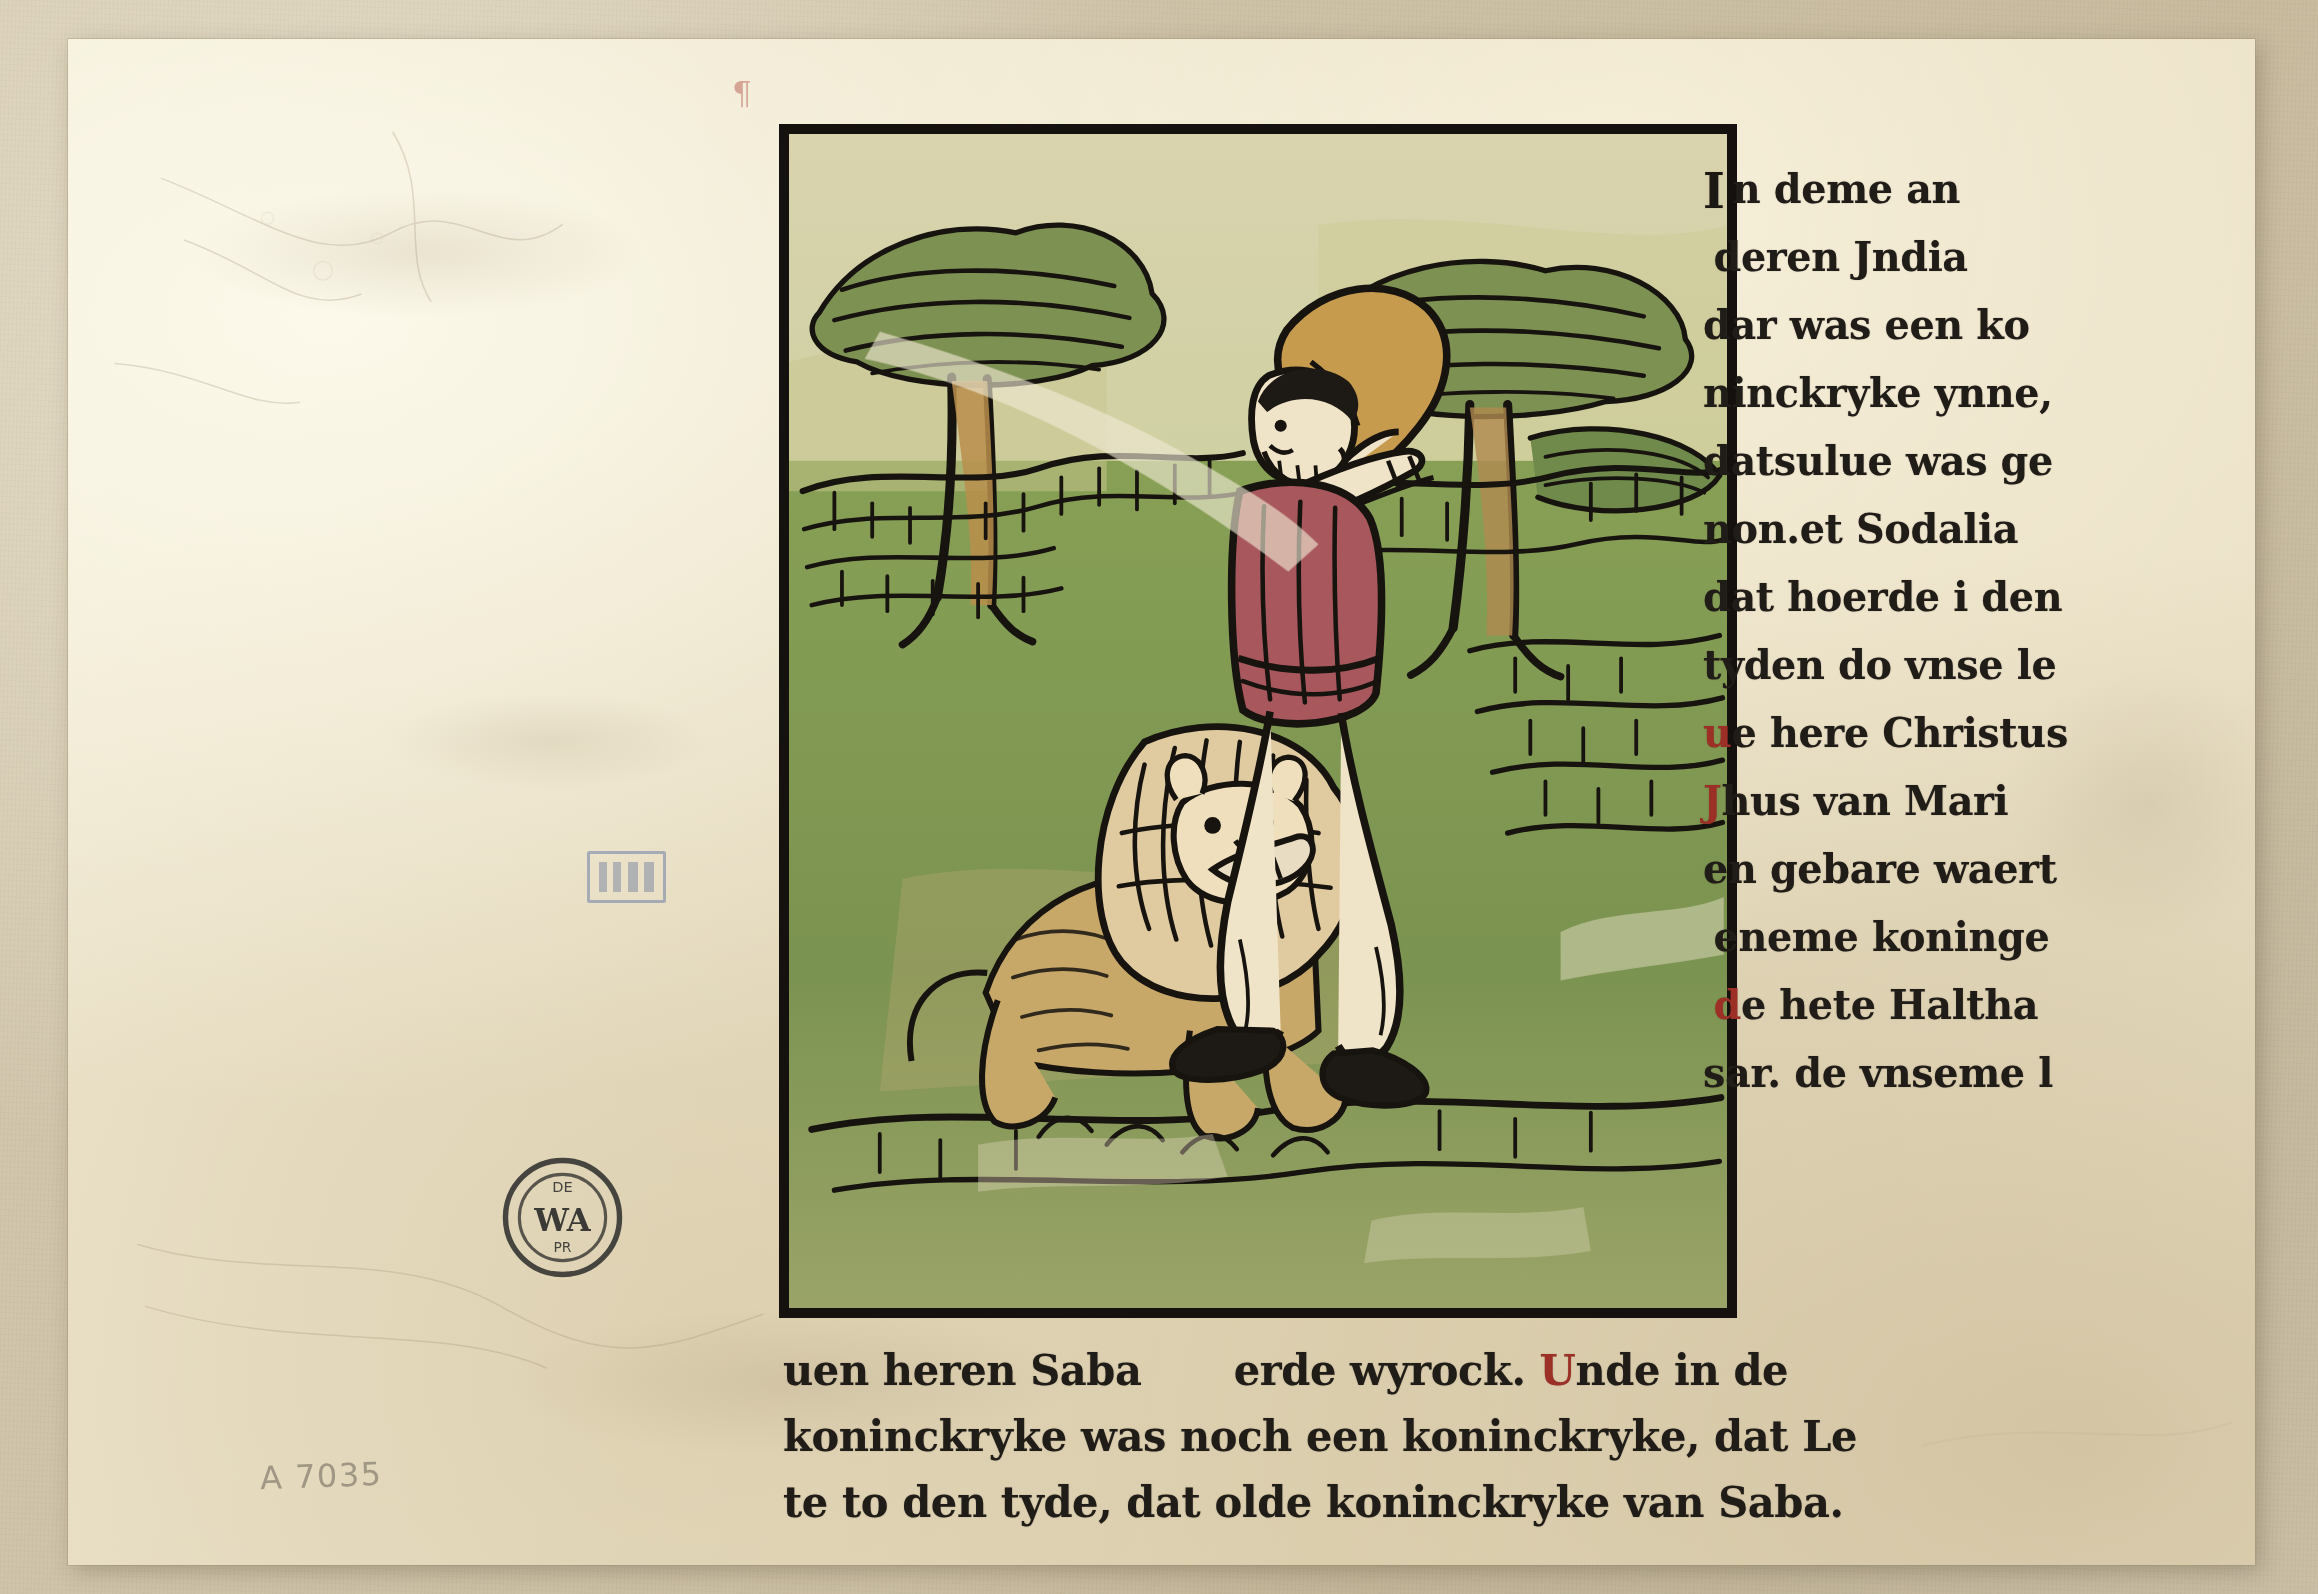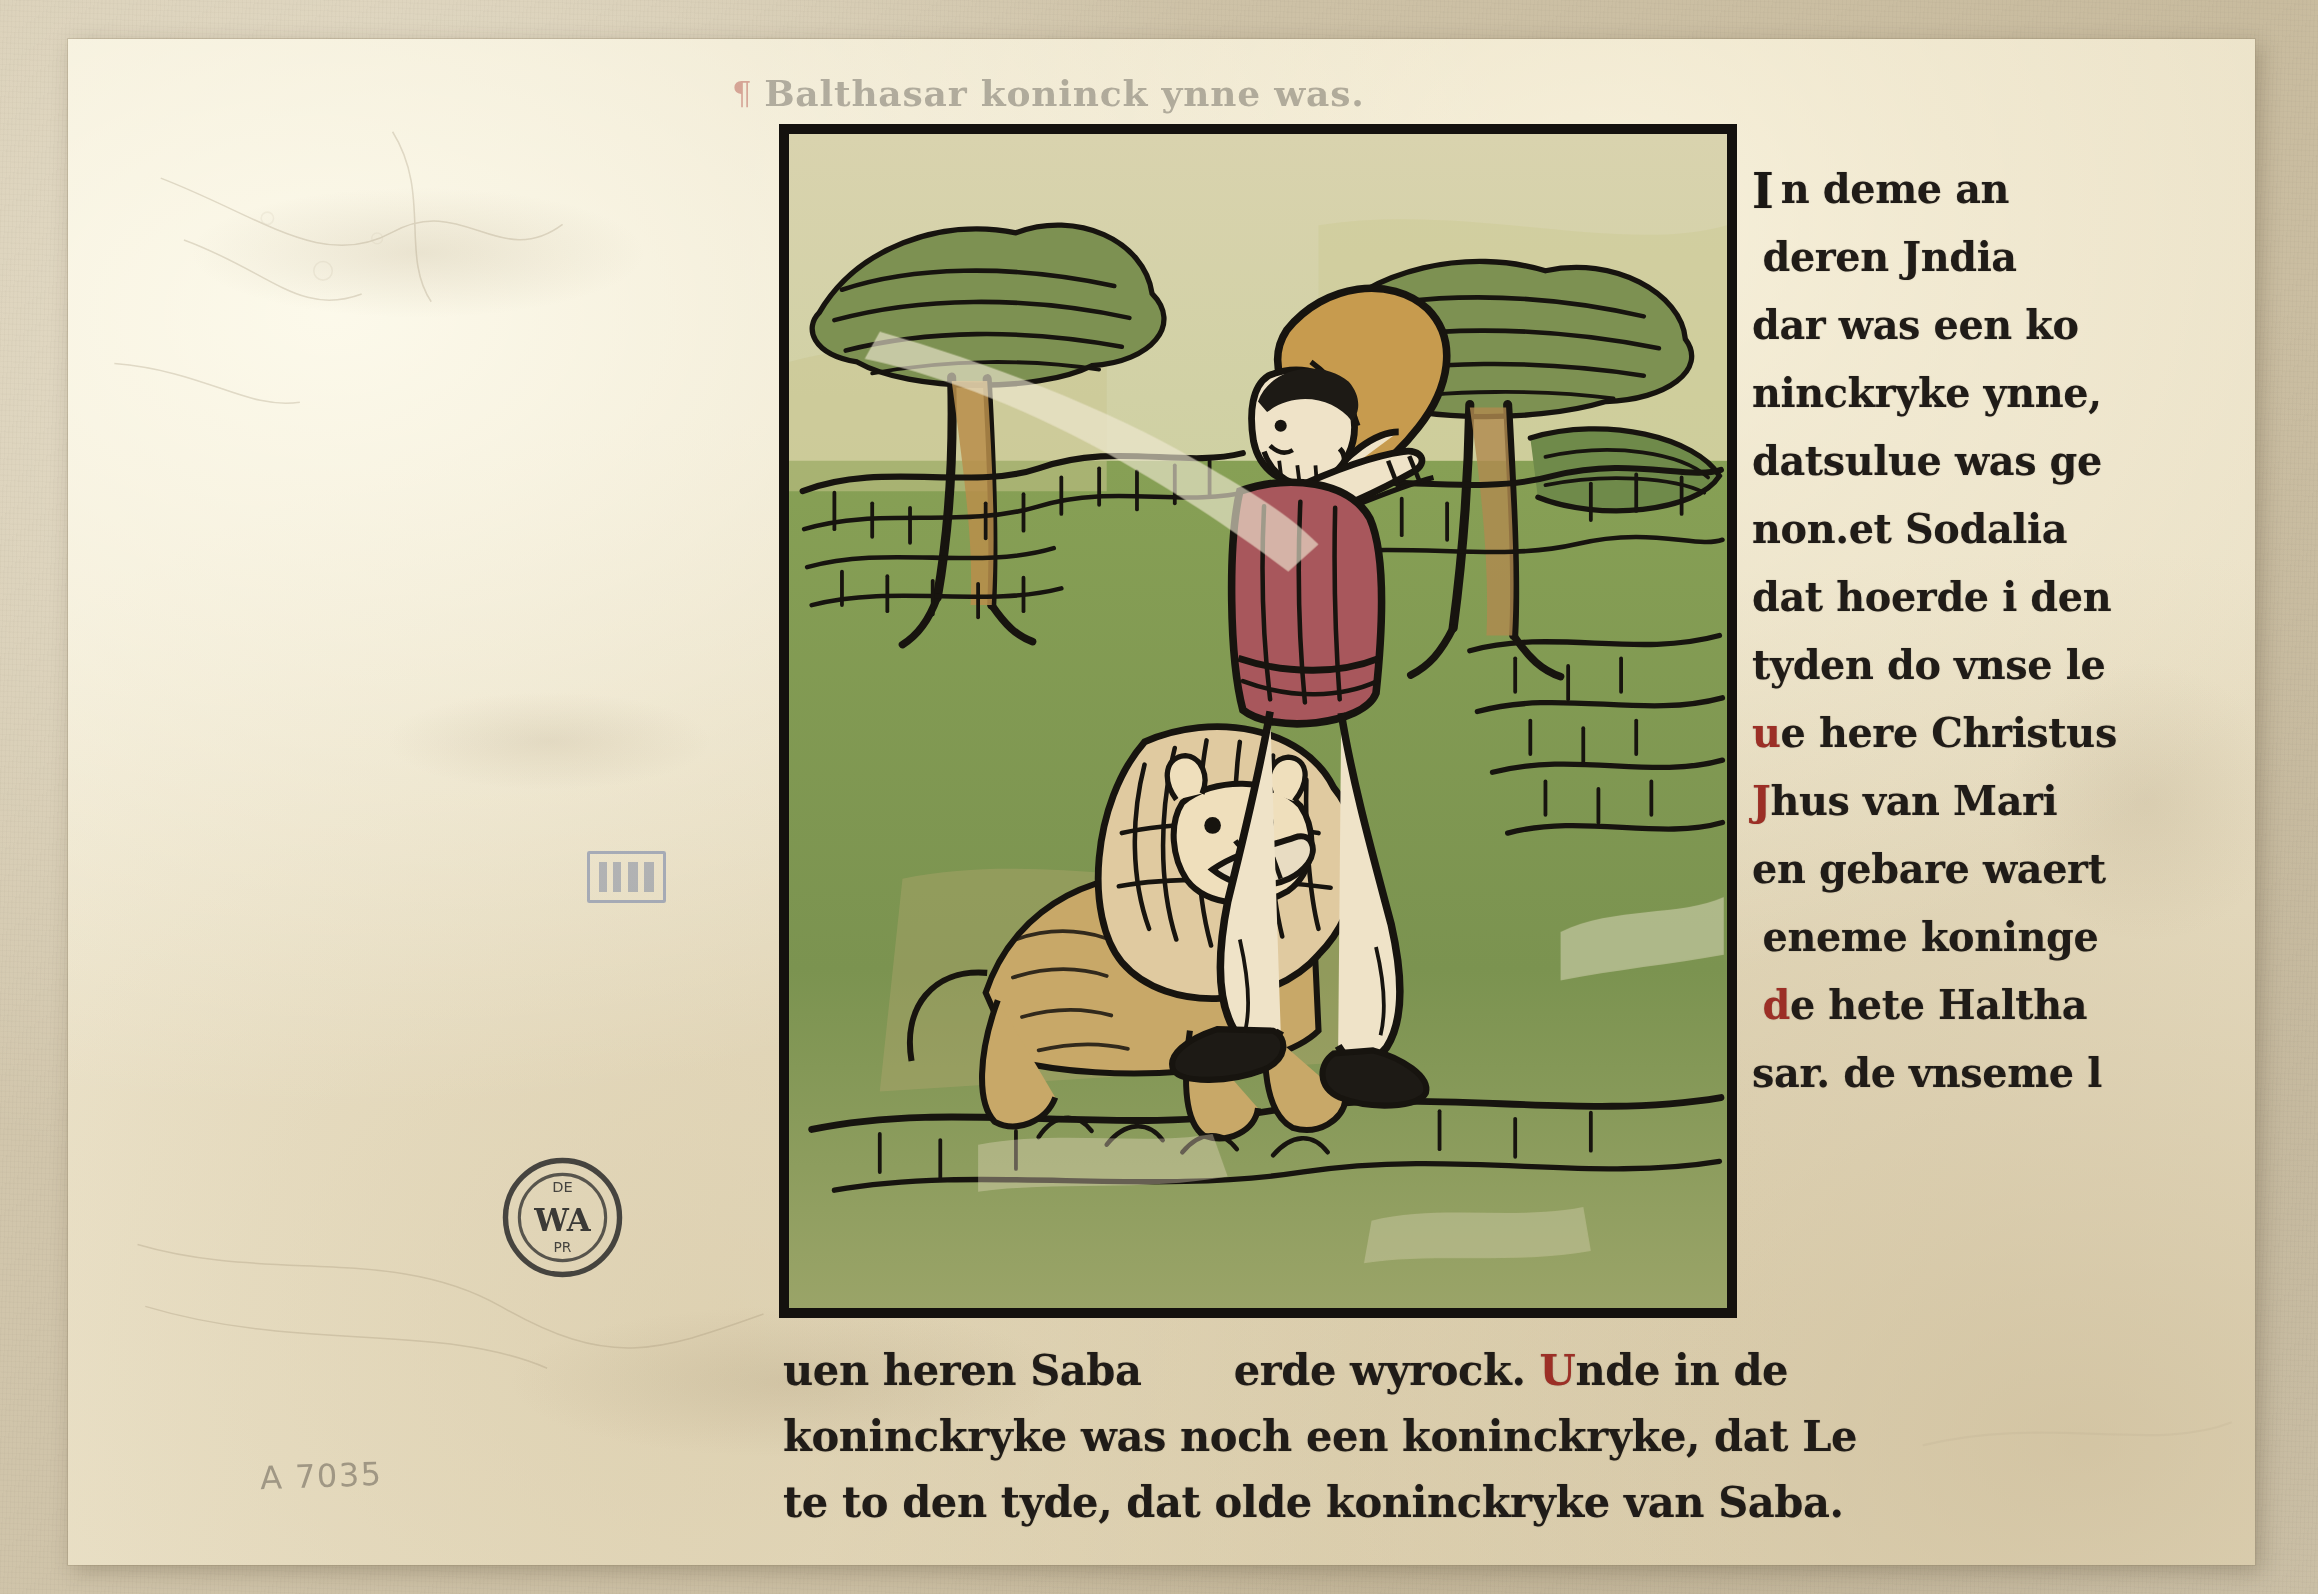--- a/index.html
+++ b/index.html
@@ -149,21 +149,21 @@
     border: 10.8px solid #14110e;
     box-sizing: border-box;
     background: #8fa06a;
     overflow: hidden;
   }
   #woodcut-svg { position: absolute; inset: 0; width: 100%; height: 100%; }
 
   
   #right-col {
     position: absolute;
-    left: 1097px;
+    left: 1048px;
     top: 85px;
     width: 417px;
   }
   .gline {
     font-family: "DejaVu Serif", serif;
     font-weight: 700;
     font-size: 41px;
     line-height: 68px;
     color: #201c18;
     white-space: nowrap;
@@ -249,21 +249,20 @@
       <text x="85" y="102" text-anchor="middle" font-family="DejaVu Serif, serif" font-weight="bold" font-size="40" fill="#2a2a2a" opacity="0.9">WA</text>
       <text x="85" y="130" text-anchor="middle" font-family="DejaVu Sans, sans-serif" font-size="18" fill="#2a2a2a" opacity="0.85">PR</text>
     </svg>
 
     <div id="pencil-number">A 7035</div>
 
     <div id="printed-area">
 
       <div id="headline">
         <span class="pilcrow">¶</span>
-        <span class="htext">Balthasar koninck ynne was.</span>
       </div>
 
       <div id="woodcut">
         <svg id="woodcut-svg" viewBox="0 0 1240 1545" preserveAspectRatio="none">
           <defs>
             <linearGradient id="skyG" x1="0" y1="0" x2="0" y2="1">
               <stop offset="0%" stop-color="#d9d3ae"></stop>
               <stop offset="45%" stop-color="#c9cf9c"></stop>
               <stop offset="100%" stop-color="#9fb06b"></stop>
             </linearGradient>

